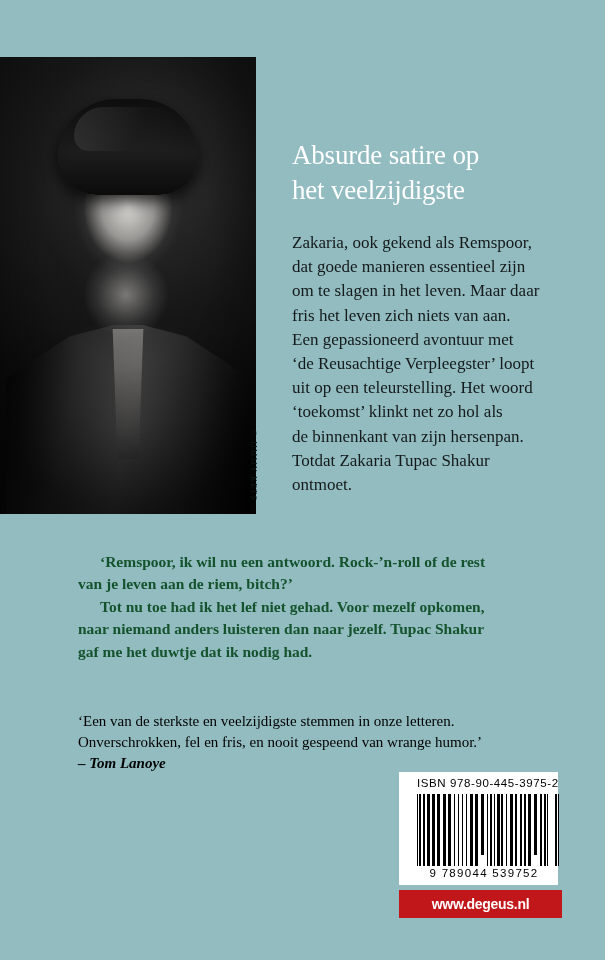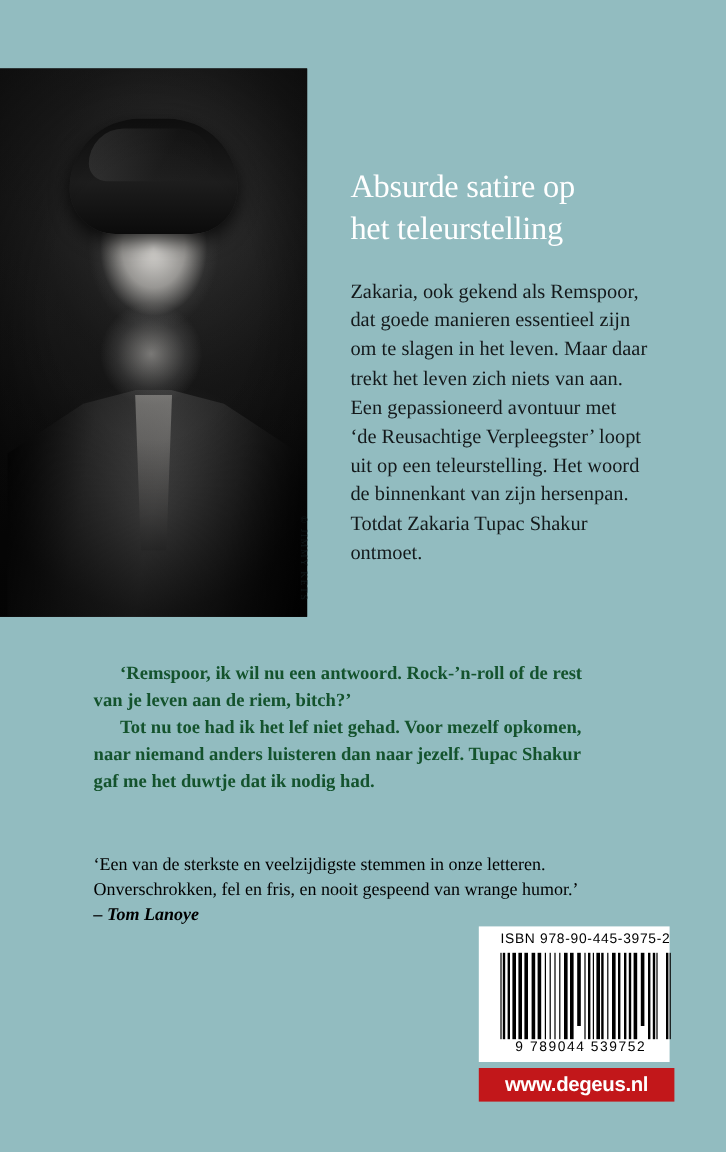--- a/index.html
+++ b/index.html
@@ -219,21 +219,21 @@
     width: 163px;
     height: 28px;
     background: #c2171a;
     display: flex;
     align-items: center;
     justify-content: center;
   }
   .publisher span {
     font-family: "Liberation Sans", sans-serif;
     font-weight: bold;
-    font-size: 17px;
+    font-size: 14px;
     color: #ffffff;
     letter-spacing: -0.3px;
   }
 </style>
 </head>
 <body>
 
 <div class="cover">
 
   <div class="photo-wrap">
@@ -242,31 +242,32 @@
       <div class="jacket"></div>
       <div class="shirt"></div>
       <div class="vignette"></div>
     </div>
   </div>
 
   <div class="credit">© JIMMY KETS</div>
 
   <div class="headline">
     <div>Absurde satire op</div>
-    <div>het teleurstelling</div>
+    <div>het veelzijdigste</div>
   </div>
 
   <div class="blurb">
     <div>Zakaria, ook gekend als Remspoor,</div>
     <div>dat goede manieren essentieel zijn</div>
     <div>om te slagen in het leven. Maar daar</div>
-    <div>trekt het leven zich niets van aan.</div>
+    <div>fris het leven zich niets van aan.</div>
     <div>Een gepassioneerd avontuur met</div>
     <div>‘de Reusachtige Verpleegster’ loopt</div>
     <div>uit op een teleurstelling. Het woord</div>
+    <div>‘toekomst’ klinkt net zo hol als</div>
     <div>de binnenkant van zijn hersenpan.</div>
     <div>Totdat Zakaria Tupac Shakur</div>
     <div>ontmoet.</div>
   </div>
 
   <div class="excerpt">
     <div class="ind">‘Remspoor, ik wil nu een antwoord. Rock-’n-roll of de rest</div>
     <div>van je leven aan de riem, bitch?’</div>
     <div class="ind">Tot nu toe had ik het lef niet gehad. Voor mezelf opkomen,</div>
     <div>naar niemand anders luisteren dan naar jezelf. Tupac Shakur</div>

